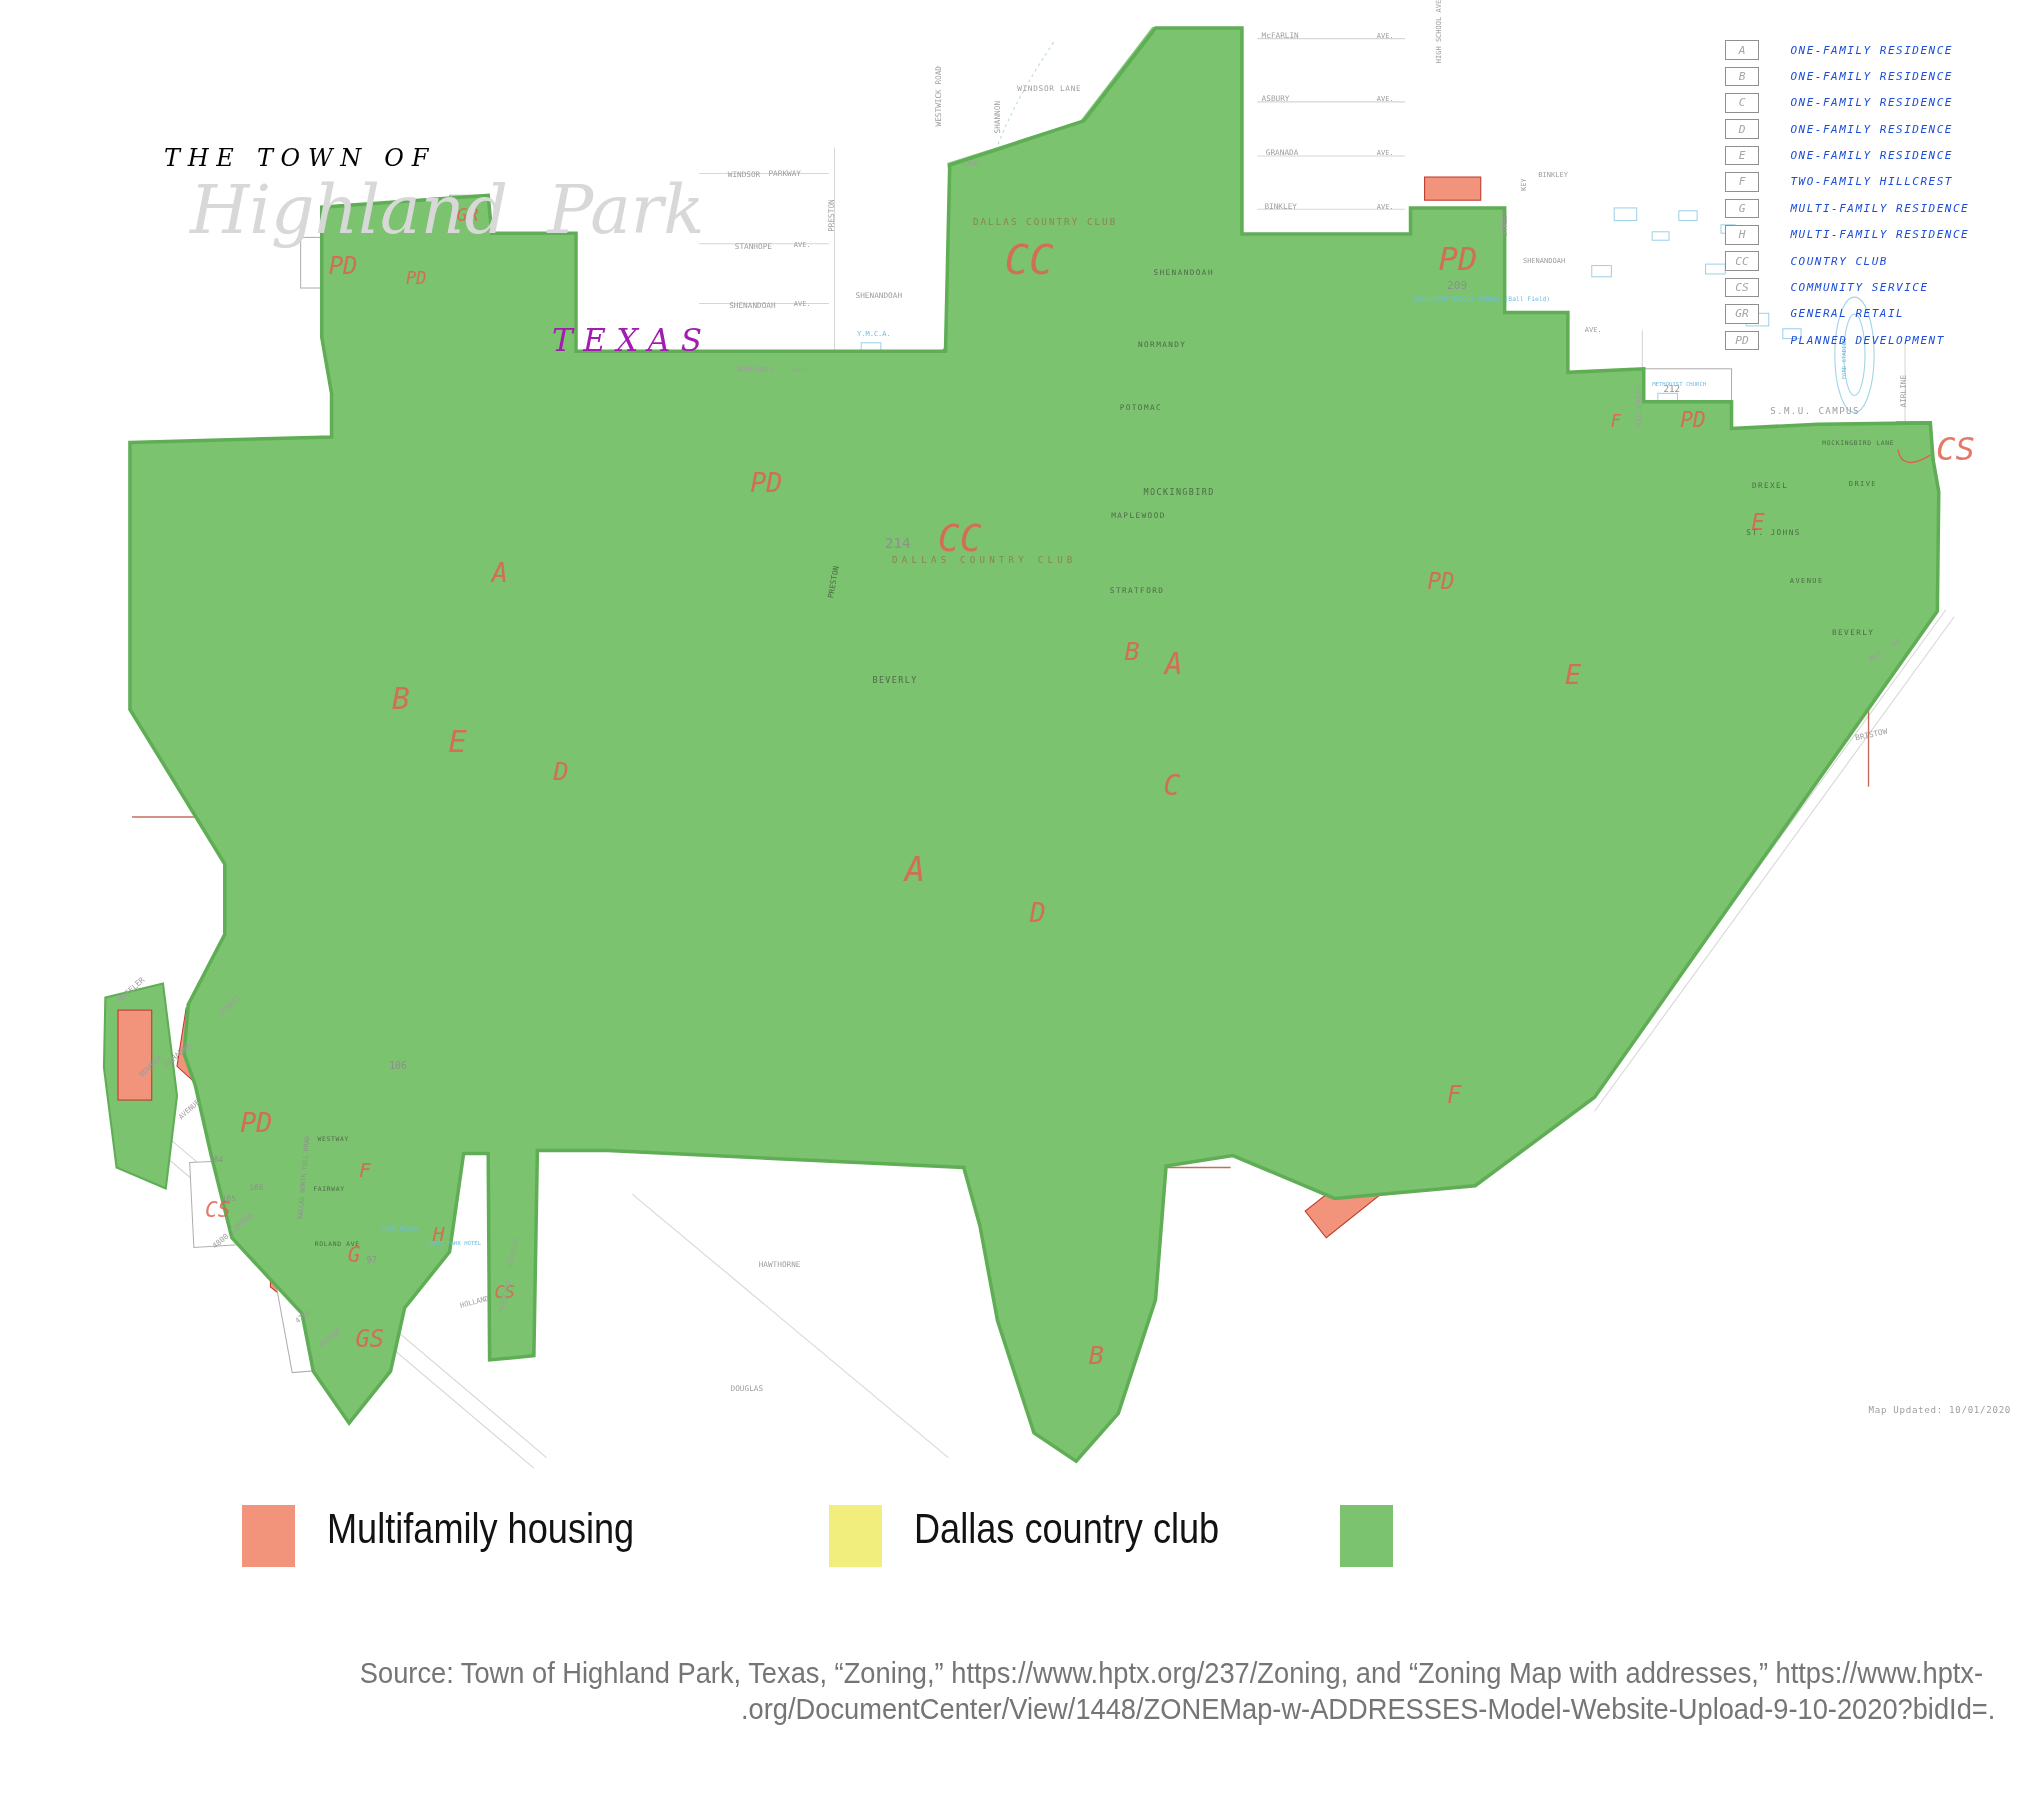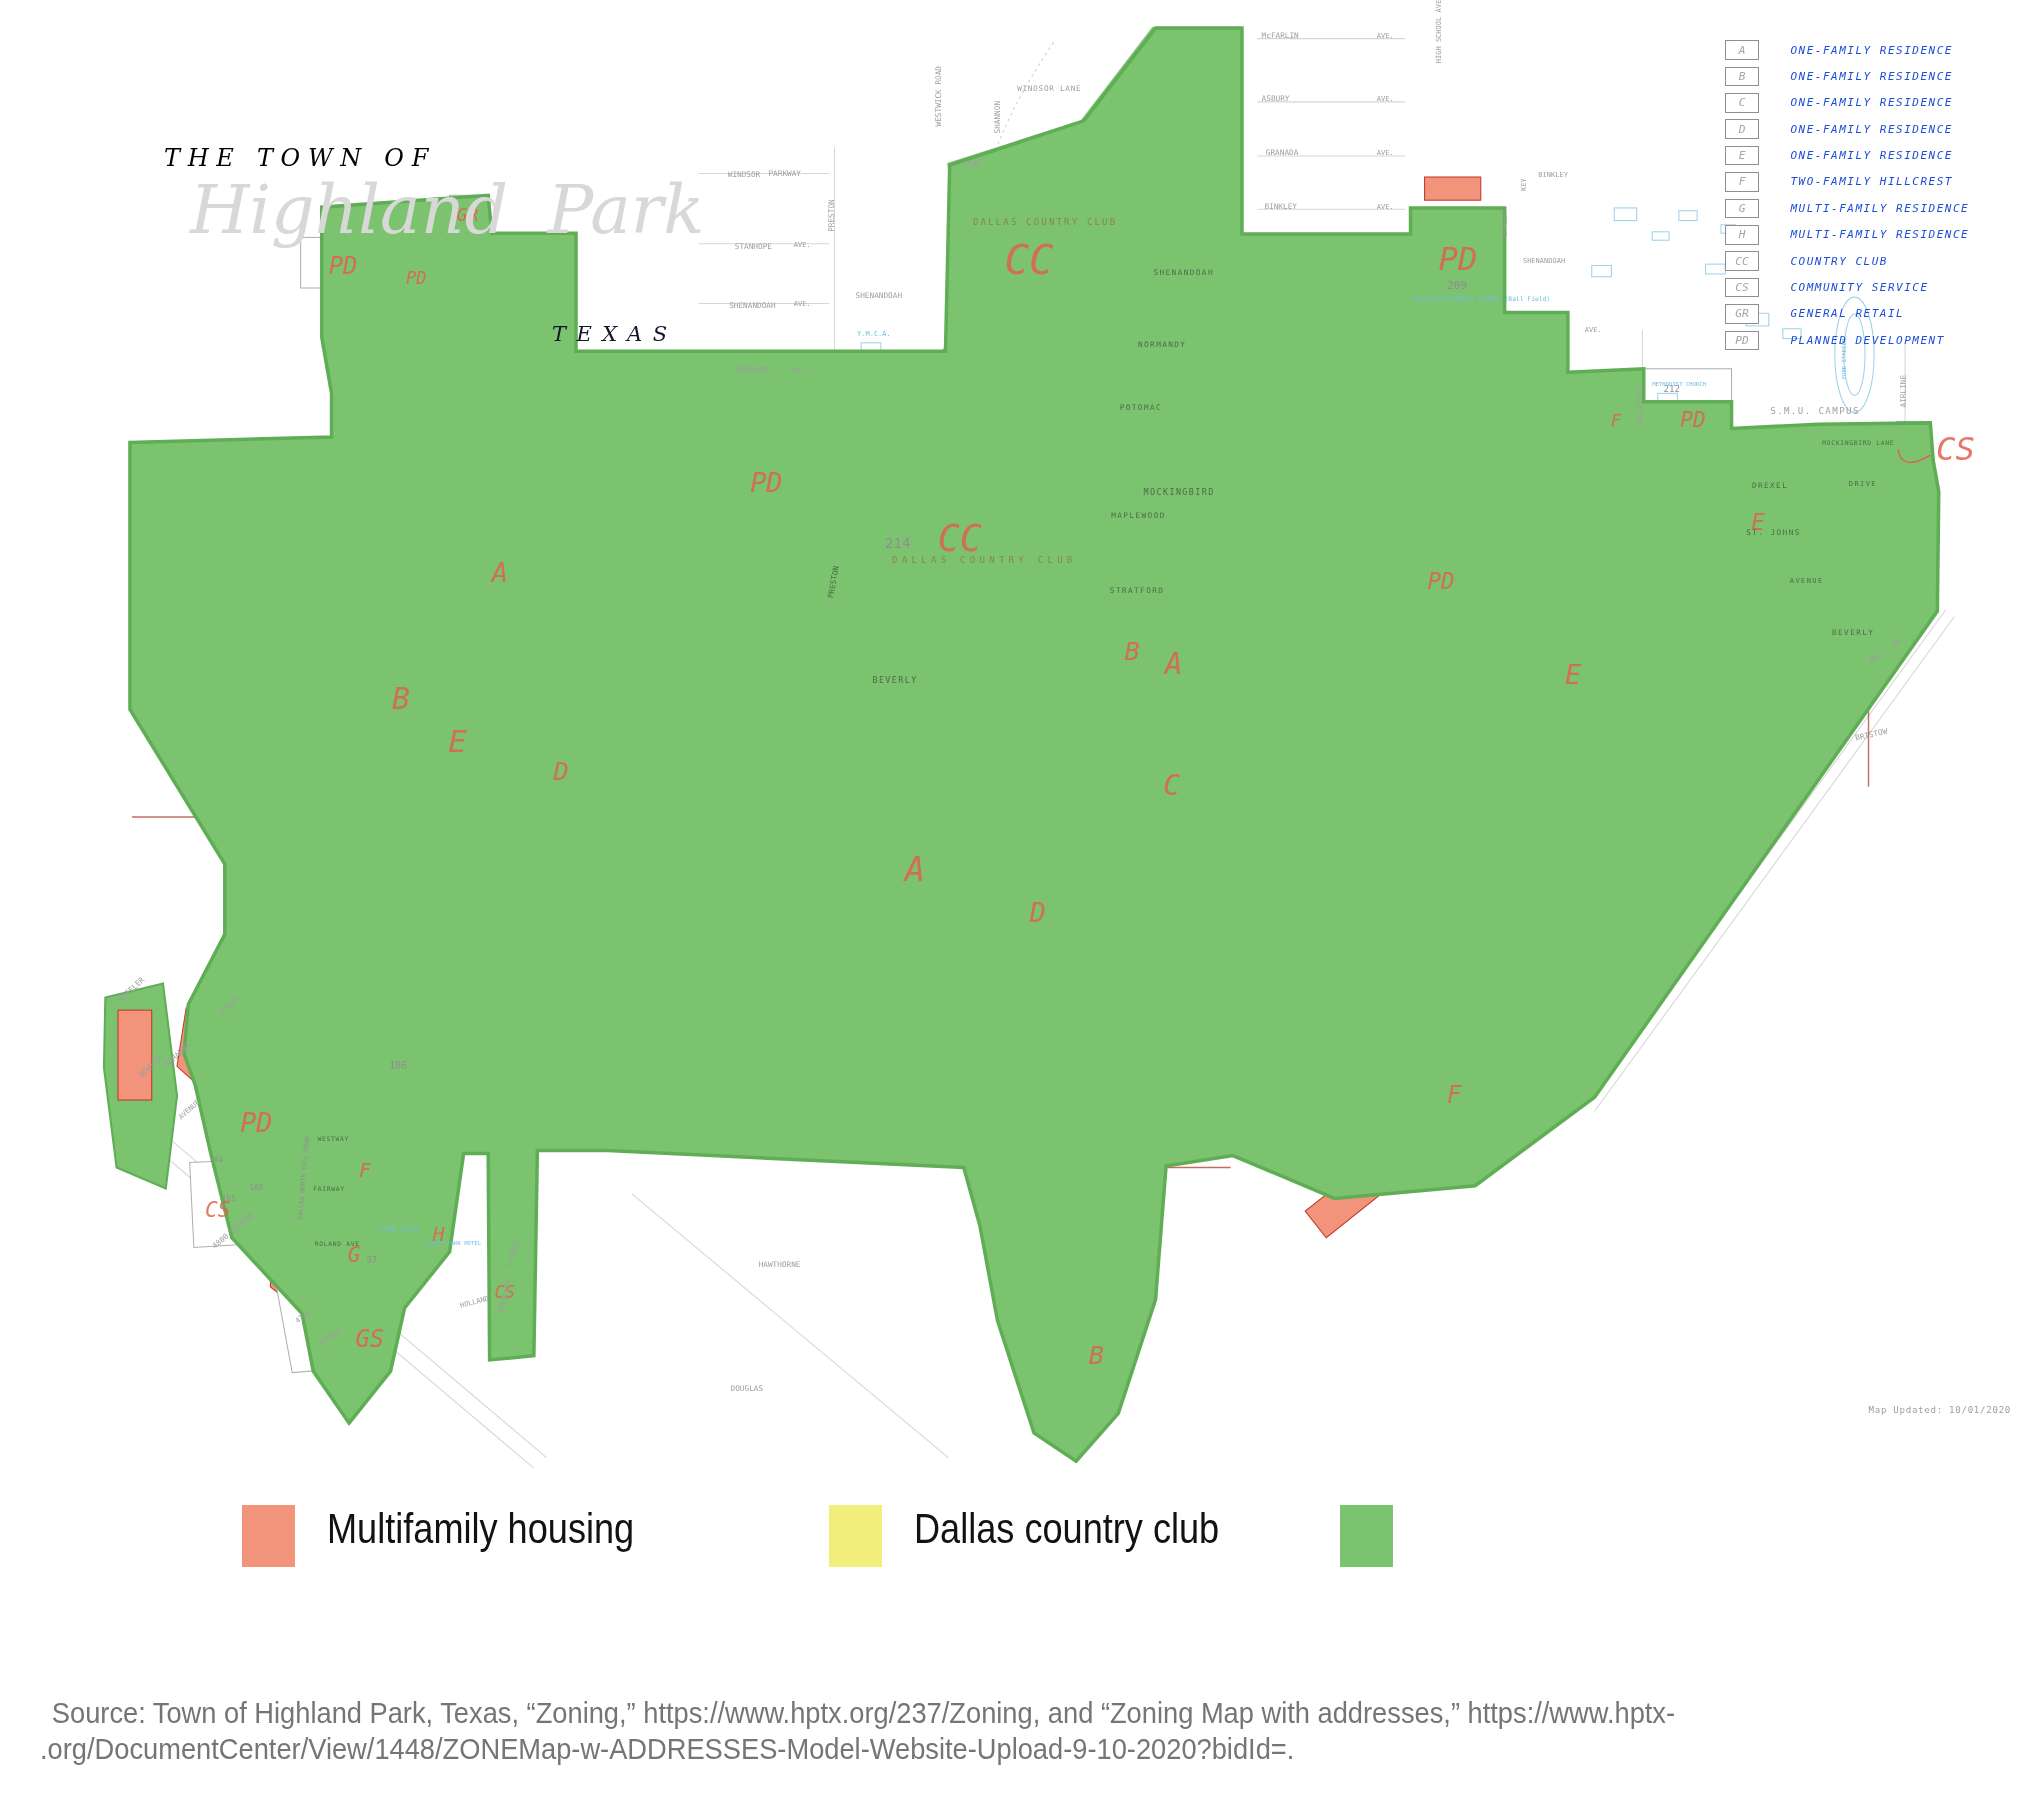--- a/index.html
+++ b/index.html
@@ -7,36 +7,36 @@
         font-family:"Liberation Sans",sans-serif;}
   svg{position:absolute;left:0;top:0;}
   svg text{font-family:"DejaVu Sans Mono",monospace;}
   
   .title-block{position:absolute;left:0;top:0;color:#c9c9c9;}
   .t1{position:absolute;left:164px;top:144px;font-family:"DejaVu Serif",serif;font-style:italic;
       font-size:24px;letter-spacing:7.7px;color:#000000;white-space:nowrap;}
   .t2{position:absolute;left:190px;top:170px;font-family:"DejaVu Serif",serif;font-style:italic;
       font-size:68px;color:#d8d8d8;word-spacing:18px;white-space:nowrap;font-weight:400;}
   .t3{position:absolute;left:552px;top:322px;font-family:"DejaVu Serif",serif;font-style:italic;
-      font-size:21px;letter-spacing:10.5px;color:#0f172a;white-space:nowrap;}
+      font-size:31px;letter-spacing:10.5px;color:#a21caf;white-space:nowrap;}
   
   .zlegend{position:absolute;left:1725px;top:41px;}
   .zrow{display:flex;align-items:center;height:18px;margin-bottom:8.4px;}
   .zbox{width:32px;height:17.6px;border:1.1px solid #8f8f8f;background:#fff;display:flex;
         align-items:center;justify-content:center;font-family:"DejaVu Sans Mono",monospace;
         font-style:italic;font-size:11.2px;color:#a5a5a5;margin-right:15.5px;flex:0 0 auto;}
   .zlabel{font-family:"DejaVu Sans Mono",monospace;font-style:italic;font-size:11px;
         letter-spacing:1.5px;color:#1d4ed8;white-space:nowrap;margin-left:16px;}
   
   .clegend-item{position:absolute;top:1505px;display:flex;align-items:flex-start;}
   .swatch{width:53px;height:62px;flex:0 0 auto;}
   .clabel{margin-left:32px;font-size:42px;color:#121212;white-space:nowrap;}
   .cond{display:inline-block;transform:scaleX(.86);transform-origin:0 50%;}
   
-  .source{position:absolute;left:0;top:1655px;width:2035px;text-align:left;color:#757575;margin-top:40px;}
+  .source{position:absolute;left:0;top:1655px;width:2035px;text-align:right;color:#757575;}
   .source div{font-size:29px;line-height:36px;white-space:nowrap;}
   .source .cond2{display:inline-block;transform:scaleX(.94);transform-origin:50% 50%;}
 </style>
 </head>
 <body>
 
 <div class="page">
 
   <svg width="2035" height="1806" viewBox="0 0 2897 2571">
     <defs>

